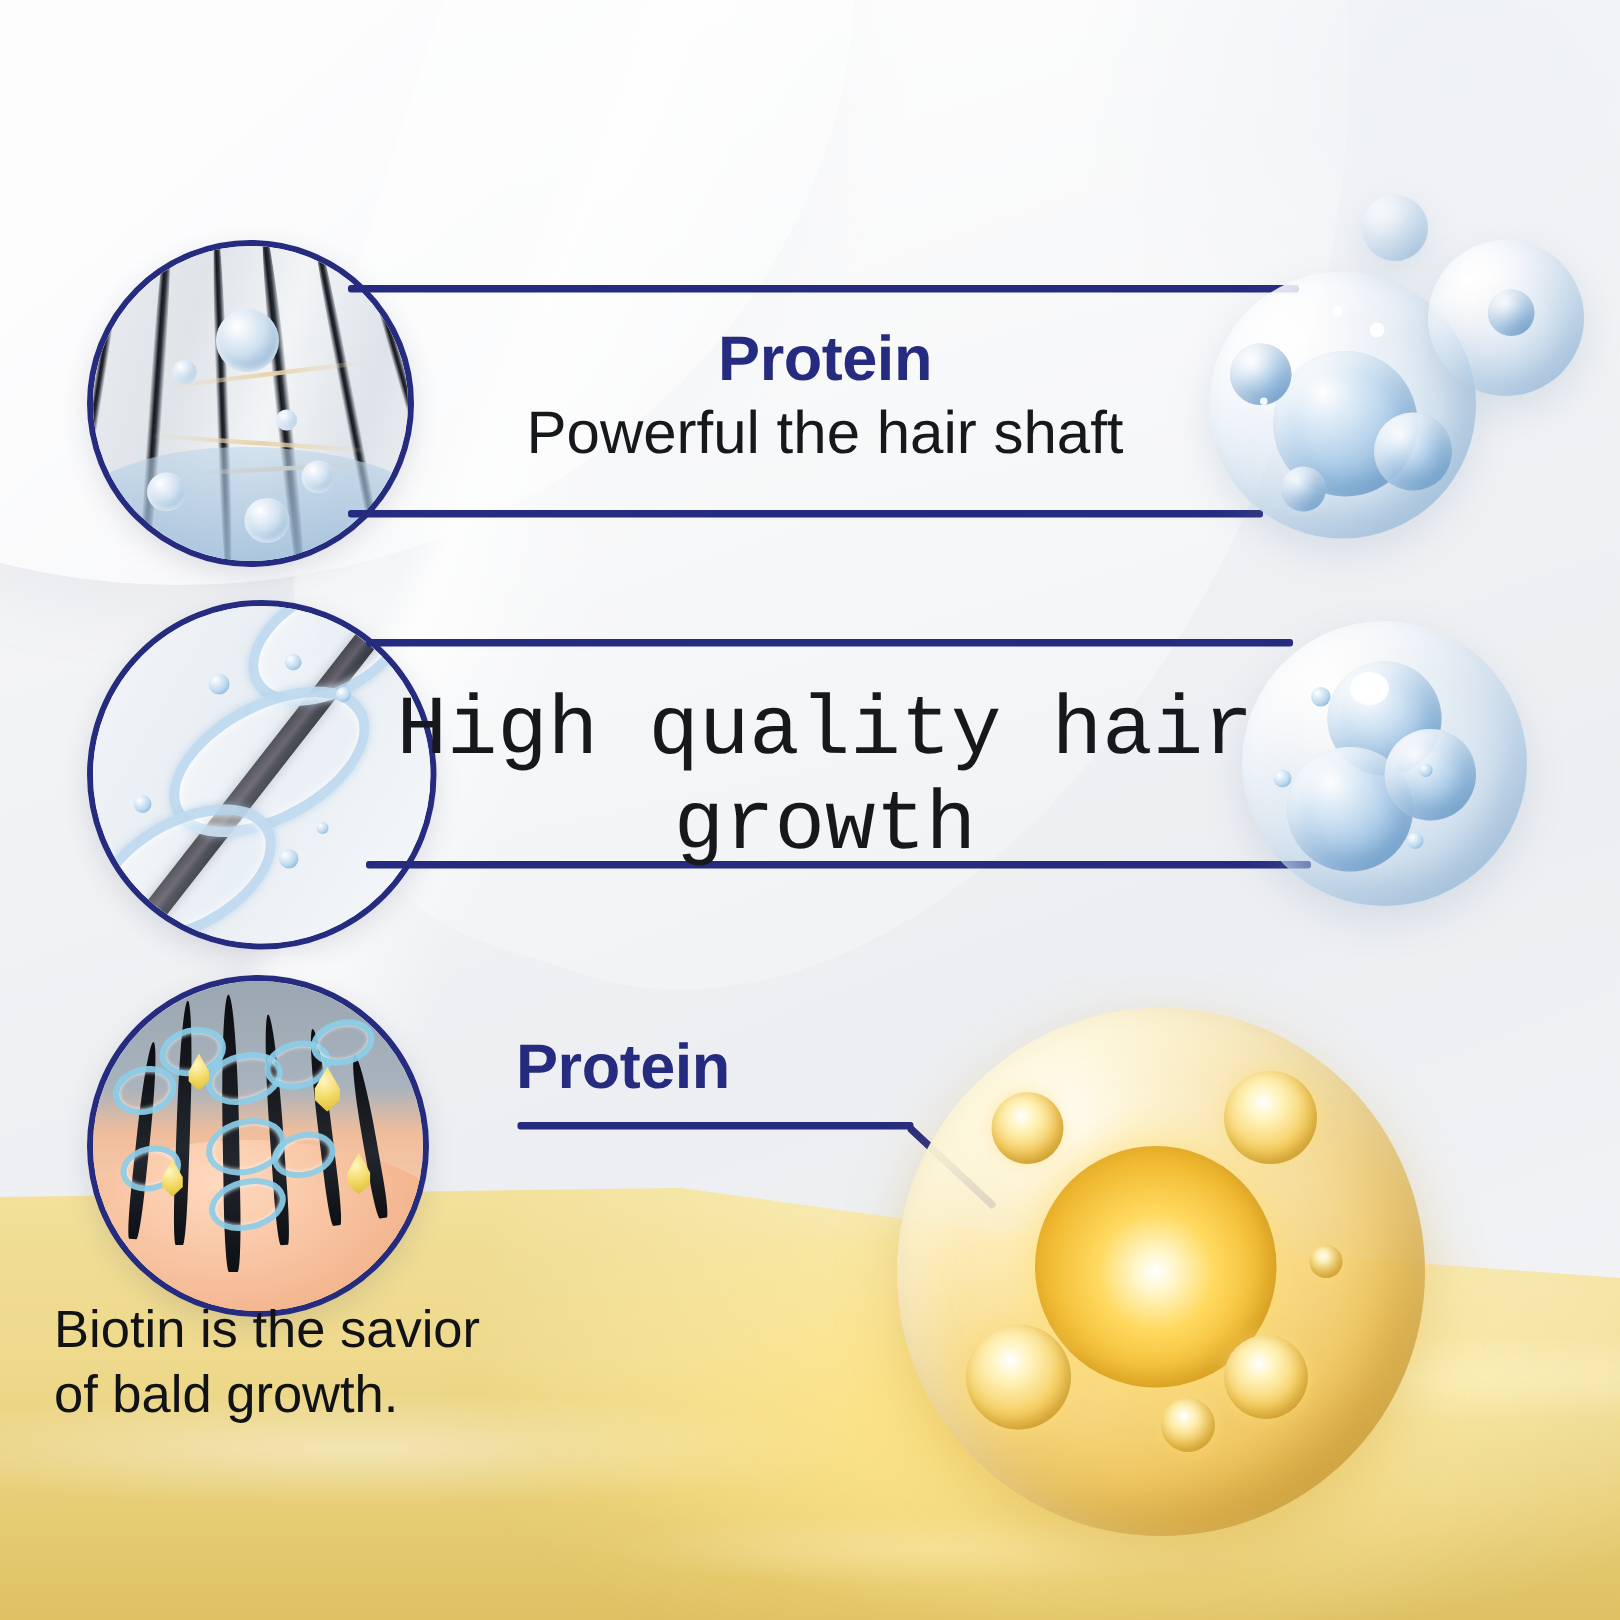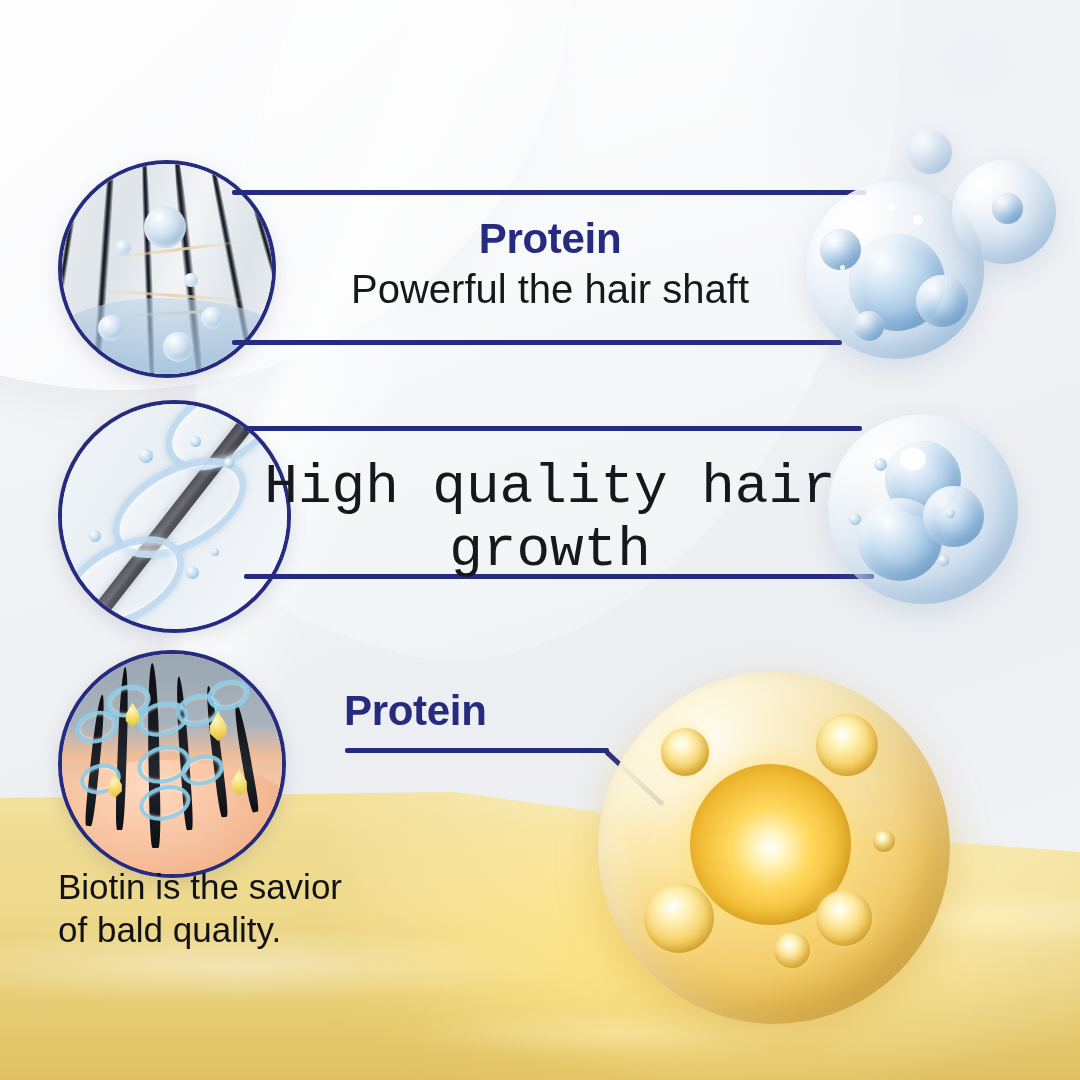--- a/index.html
+++ b/index.html
@@ -108,21 +108,21 @@
   .b1 .ing-name{font-size:42px;}
   .b1 .ing-desc{font-size:40px;margin-top:6px;}
 
   .b2{left:222px;top:452px;width:656px;}
   .b2 .ing-name{font-size:42px;}
   .b2 .ing-desc{font-size:56px;margin-top:4px;font-family:Liberation Mono, monospace;}
 
   .b3{left:344px;top:688px;width:340px;text-align:left;}
   .b3 .ing-name{font-size:42px;}
 
-  .caption{position:absolute;left:58px;top:866px;width:440px;text-align:left;
+  .caption{position:absolute;left:36px;top:866px;width:440px;text-align:left;
     font-size:35px;line-height:1.22;color:#101216;font-weight:400;}
 
   
   .bub{position:absolute;border-radius:50%;}
   .blue-sh{background:
       radial-gradient(circle at 30% 24%, rgba(255,255,255,.98) 0%, rgba(255,255,255,.55) 16%, rgba(226,238,249,.42) 34%, rgba(176,208,236,.40) 62%, rgba(126,173,214,.46) 86%, rgba(96,146,196,.52) 100%);
       box-shadow:inset -10px -12px 26px rgba(90,140,190,.30),
                  inset 10px 12px 26px rgba(255,255,255,.85),
                  0 10px 26px rgba(120,150,185,.20);}
   .core{position:absolute;border-radius:50%;
@@ -273,16 +273,16 @@
     <div class="gmini" style="left:18%;top:16%;width:48px;height:48px;"></div>
     <div class="gmini" style="left:62%;top:12%;width:62px;height:62px;"></div>
     <div class="gmini" style="left:13%;top:60%;width:70px;height:70px;"></div>
     <div class="gmini" style="left:62%;top:62%;width:56px;height:56px;"></div>
     <div class="gmini" style="left:50%;top:74%;width:36px;height:36px;"></div>
     <div class="gmini" style="left:78%;top:45%;width:22px;height:22px;"></div>
   </div>
 
   <div class="caption">
     <div>Biotin is the savior</div>
-    <div>of bald quality.</div>
+    <div>of bald growth.</div>
   </div>
 
 </div>
 
 </body></html>

